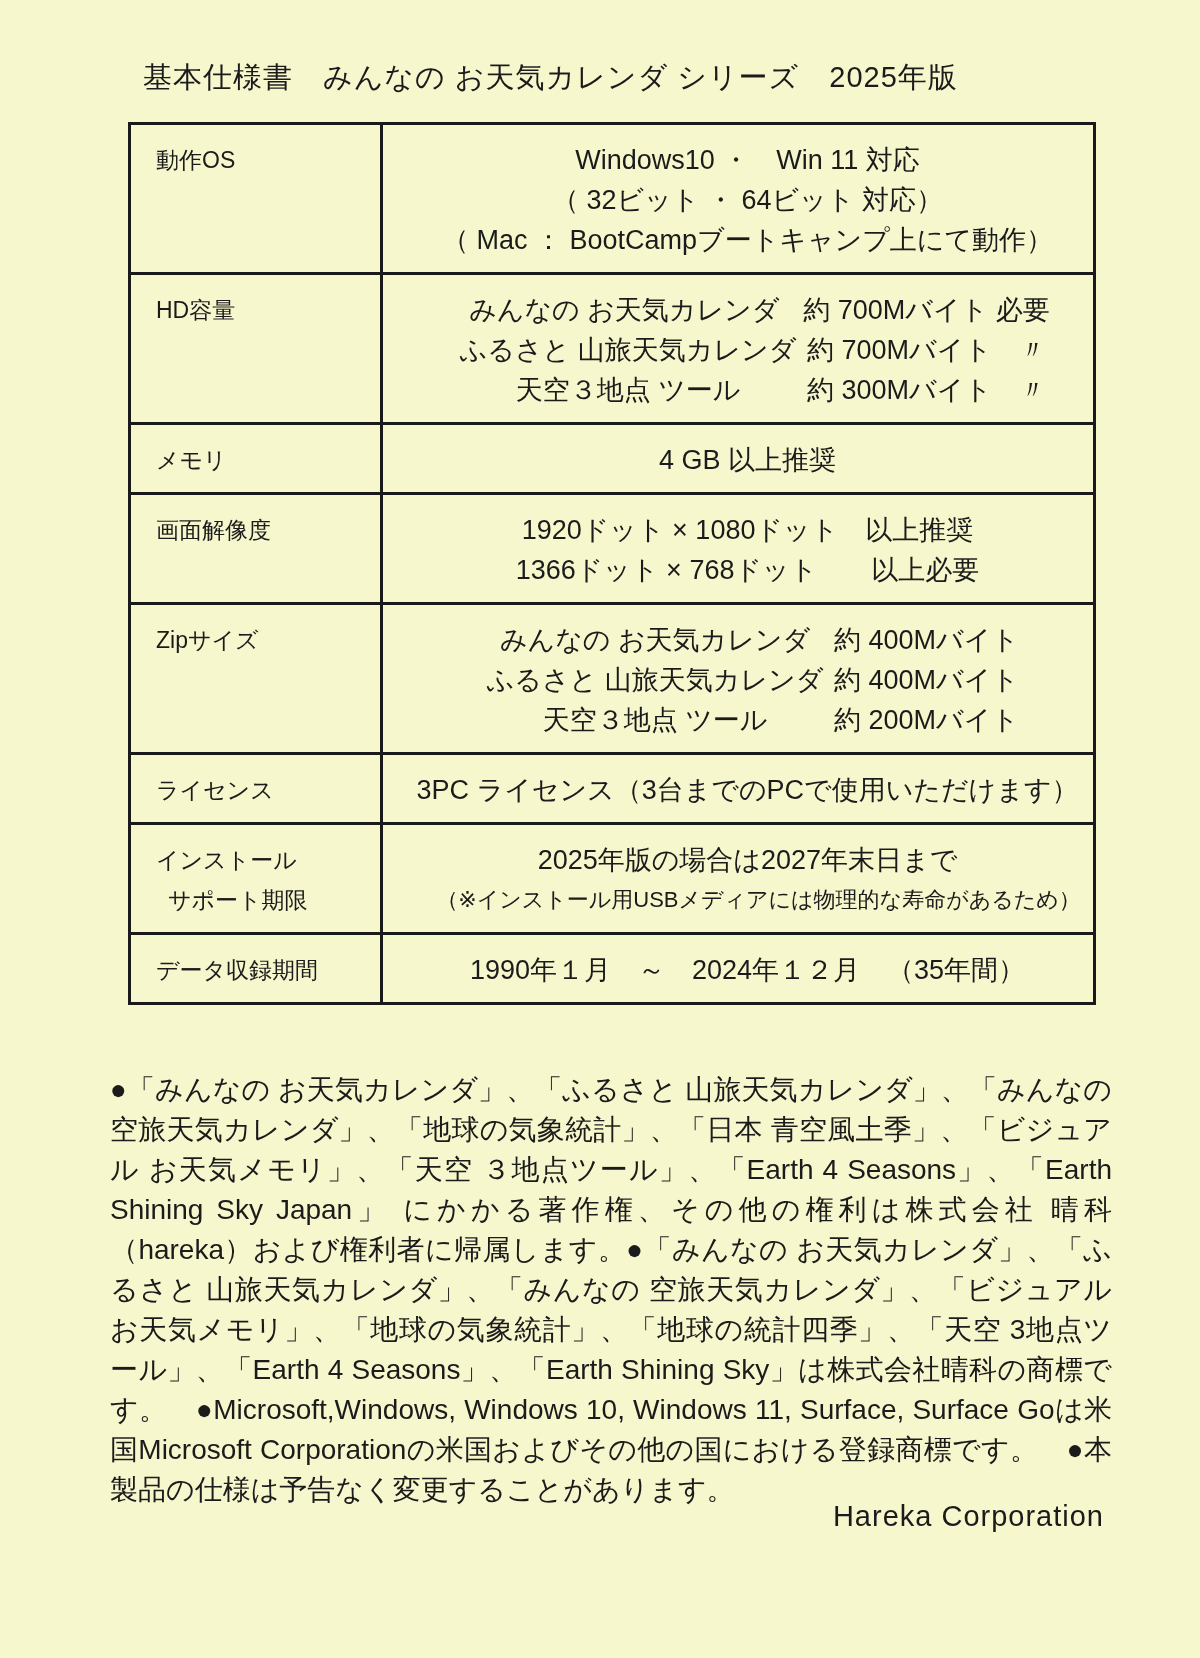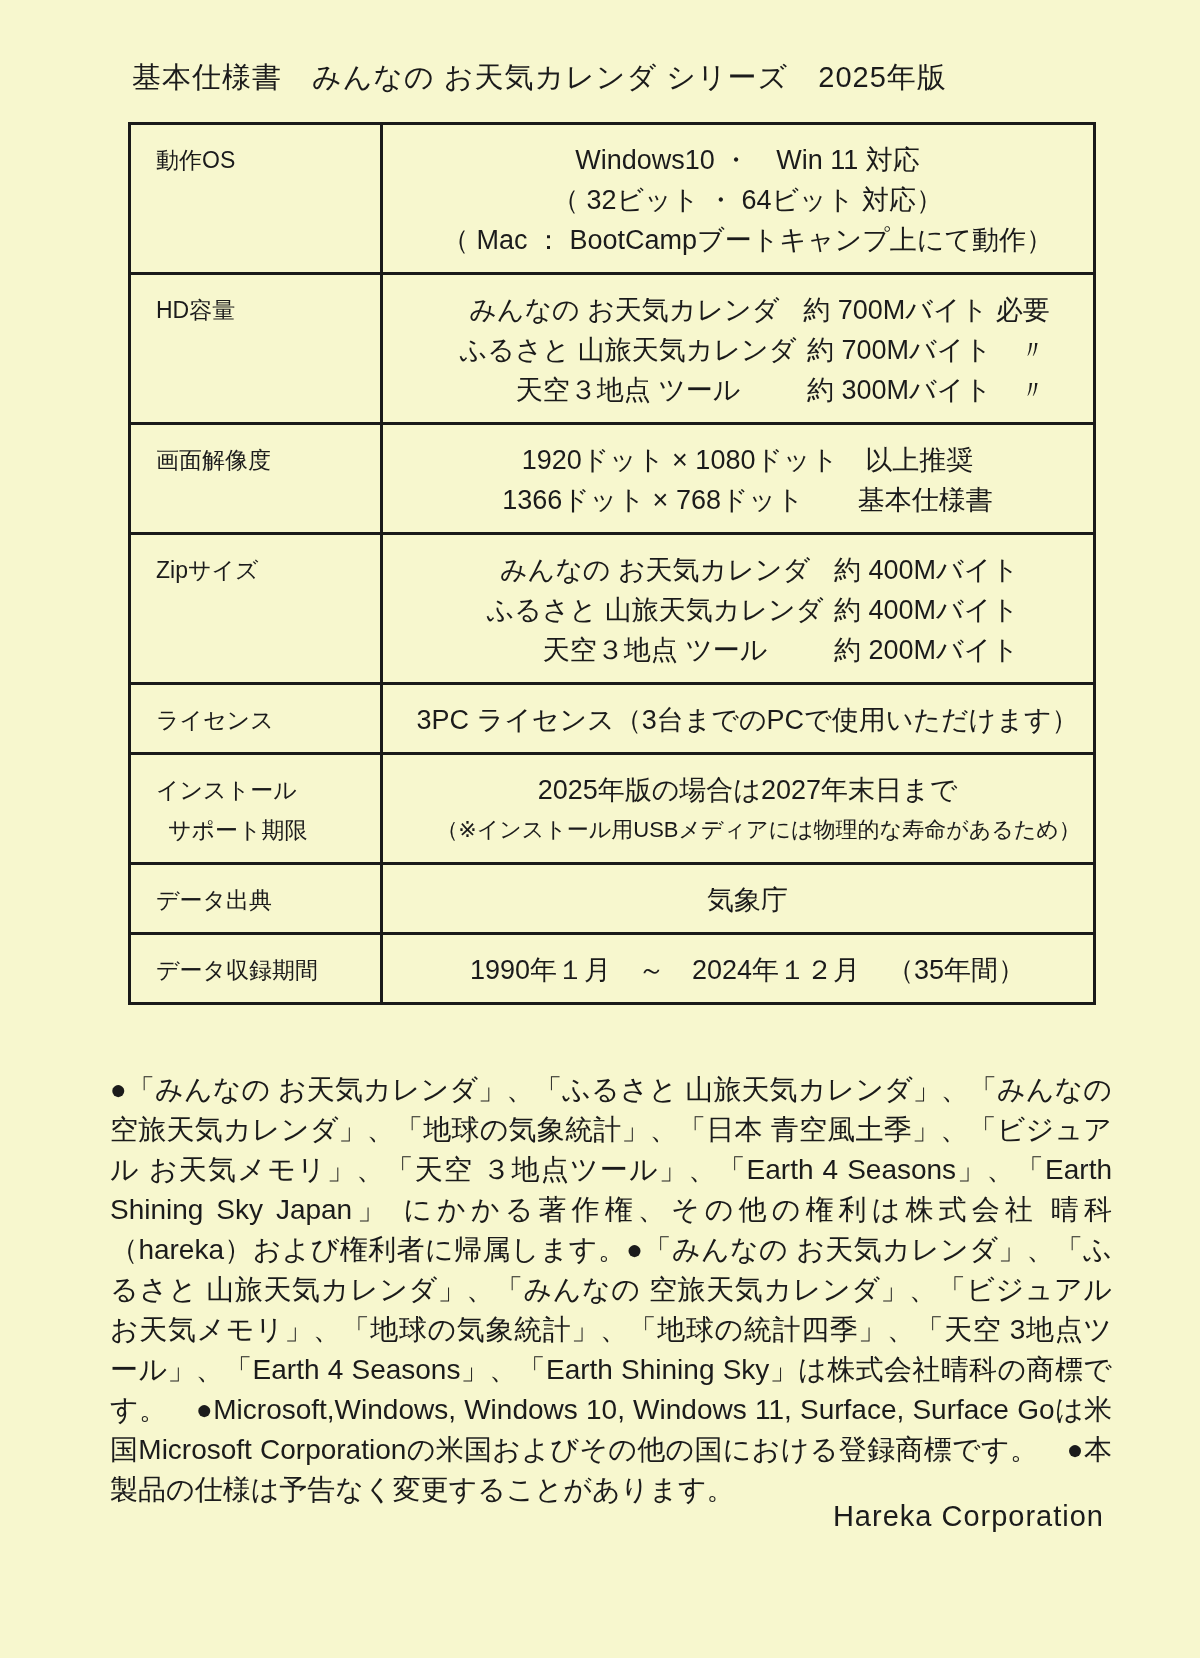--- a/index.html
+++ b/index.html
@@ -11,21 +11,21 @@
   }
   .page {
     position: relative;
     width: 1200px;
     height: 1658px;
     background: #f7f7ce;
     overflow: hidden;
   }
   .title {
     position: absolute;
-    left: 132px;
+    left: 143px;
     top: 58px;
     font-size: 29px;
     font-weight: 500;
     letter-spacing: 1px;
     white-space: pre;
   }
   table.spec {
     position: absolute;
     left: 128px;
     top: 122px;
@@ -107,25 +107,33 @@
             <div>HD容量</div>
           </td>
           <td class="value-cell">
             <div class="content-line"><span class="item-name">みんなの お天気カレンダ</span><span>約 700Mバイト 必要</span></div>
             <div class="content-line"><span class="item-name">ふるさと 山旅天気カレンダ</span><span>約 700Mバイト　〃</span></div>
             <div class="content-line"><span class="item-name">天空３地点 ツール</span><span>約 300Mバイト　〃</span></div>
           </td>
         </tr>
         <tr>
           <td class="label-cell">
+            <div>メモリ</div>
+          </td>
+          <td class="value-cell">
+            <div class="content-line">4 GB 以上推奨</div>
+          </td>
+        </tr>
+        <tr>
+          <td class="label-cell">
             <div>画面解像度</div>
           </td>
           <td class="value-cell">
             <div class="content-line">1920ドット × 1080ドット　以上推奨</div>
-            <div class="content-line">1366ドット × 768ドット　　基本仕様書</div>
+            <div class="content-line">1366ドット × 768ドット　　以上必要</div>
           </td>
         </tr>
         <tr>
           <td class="label-cell">
             <div>Zipサイズ</div>
           </td>
           <td class="value-cell">
             <div class="content-line"><span class="item-name">みんなの お天気カレンダ</span><span>約 400Mバイト</span></div>
             <div class="content-line"><span class="item-name">ふるさと 山旅天気カレンダ</span><span>約 400Mバイト</span></div>
             <div class="content-line"><span class="item-name">天空３地点 ツール</span><span>約 200Mバイト</span></div>
@@ -144,28 +152,20 @@
             <div>インストール</div>
             <div class="label-line2">サポート期限</div>
           </td>
           <td class="value-cell">
             <div class="content-line">2025年版の場合は2027年末日まで</div>
             <div class="content-line small">　（※インストール用USBメディアには物理的な寿命があるため）</div>
           </td>
         </tr>
         <tr>
           <td class="label-cell">
-            <div>データ出典</div>
-          </td>
-          <td class="value-cell">
-            <div class="content-line">気象庁</div>
-          </td>
-        </tr>
-        <tr>
-          <td class="label-cell">
             <div>データ収録期間</div>
           </td>
           <td class="value-cell">
             <div class="content-line">1990年１月　～　2024年１２月　（35年間）</div>
           </td>
         </tr>
       </tbody>
   </table>
 
   <p class="notes">●「みんなの お天気カレンダ」、「ふるさと 山旅天気カレンダ」、「みんなの 空旅天気カレンダ」、「地球の気象統計」、「日本 青空風土季」、「ビジュアル お天気メモリ」、「天空 ３地点ツール」、「Earth 4 Seasons」、「Earth Shining Sky Japan」 にかかる著作権、その他の権利は株式会社 晴科（hareka）および権利者に帰属します。●「みんなの お天気カレンダ」、「ふるさと 山旅天気カレンダ」、「みんなの 空旅天気カレンダ」、「ビジュアル お天気メモリ」、「地球の気象統計」、「地球の統計四季」、「天空 3地点ツール」、「Earth 4 Seasons」、「Earth Shining Sky」は株式会社晴科の商標です。　●Microsoft,Windows, Windows 10, Windows 11, Surface, Surface Goは米国Microsoft Corporationの米国およびその他の国における登録商標です。　●本製品の仕様は予告なく変更することがあります。</p>

